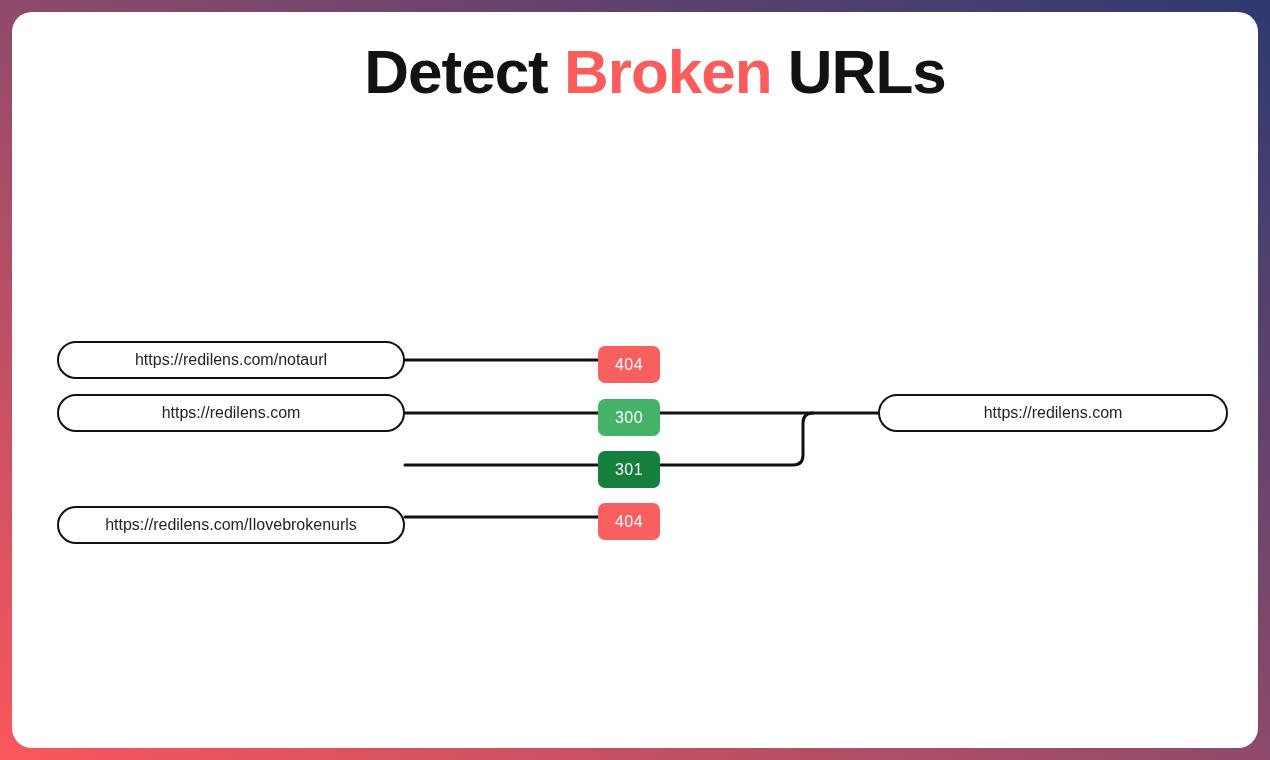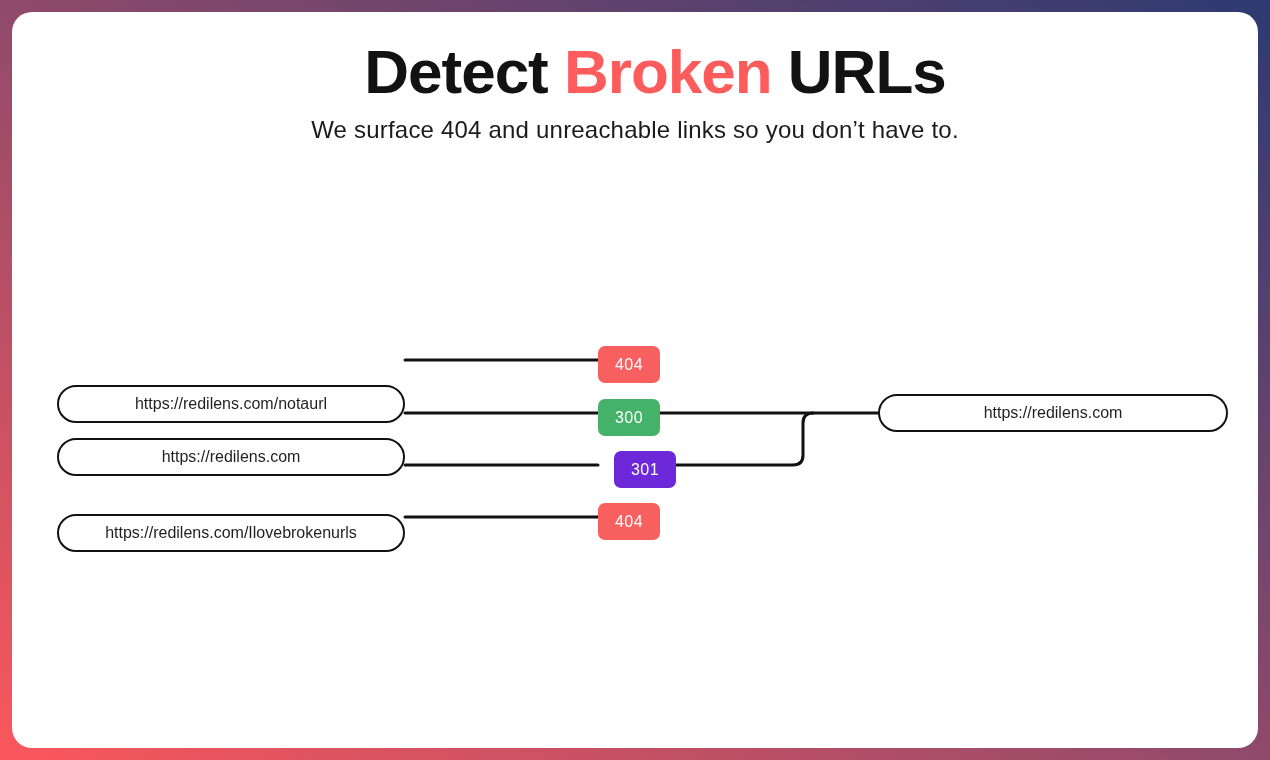--- a/index.html
+++ b/index.html
@@ -47,21 +47,21 @@
     border: 2.5px solid #111111;
     border-radius: 19px;
     display: flex;
     align-items: center;
     justify-content: center;
     font-size: 16px;
     font-weight: 500;
     color: #1f1f1f;
     white-space: nowrap;
   }
-  .url-pill.left  { left: 57px;  width: 348px; margin-top: 44px; }
+  .url-pill.left  { left: 57px;  width: 348px; }
   .url-pill.right { left: 878px; width: 350px; }
   .status-badge {
     position: absolute;
     left: 598px;
     width: 62px;
     height: 37px;
     border-radius: 7px;
     display: flex;
     align-items: center;
     justify-content: center;
@@ -69,44 +69,43 @@
     font-weight: 500;
     color: #ffffff;
     letter-spacing: 0.5px;
   }
 </style>
 </head>
 <body>
 
 <div class="card">
   <h1 class="title"><span>Detect </span><span class="accent" style="color: rgb(252, 92, 92);">Broken</span><span> URLs</span></h1>
-  <p class="subtitle">We surface 404 and unreachable links so you don’t have to.</p>
 </div>
 
 <div class="diagram">
   <svg class="connectors" width="1270" height="760" viewBox="0 0 1270 760" fill="none" stroke="#111111" stroke-width="3" stroke-linecap="round">
     <path d="M405 360 H598"></path>
     <path d="M405 413 H598"></path>
     <path d="M405 465 H598"></path>
     <path d="M405 517 H598"></path>
     <path d="M660 413 H878"></path>
     <path d="M660 465 H793 Q803 465 803 455 V423 Q803 413 813 413"></path>
   </svg>
 
   <div class="url-pill left" style="top:341px">
     <span>https://redilens.com/notaurl</span>
   </div>
   <div class="url-pill left" style="top:394px">
     <span>https://redilens.com</span>
   </div>
-  <div class="url-pill left" style="top:470px">
+  <div class="url-pill left" style="top:506px">
     <span>https://redilens.com/Ilovebrokenurls</span>
   </div>
 
   <div class="status-badge" style="top: 346px; background: rgb(247, 96, 95);">404</div>
   <div class="status-badge" style="top: 399px; background: rgb(68, 178, 105);">300</div>
-  <div class="status-badge" style="top: 451px; background: #6d28d9; margin-left: 16px;">301</div>
+  <div class="status-badge" style="top: 451px; background: #15803d;">301</div>
   <div class="status-badge" style="top: 503px; background: rgb(247, 96, 95);">404</div>
 
   <div class="url-pill right" style="top:394px">
     <span>https://redilens.com</span>
   </div>
 </div>
 
 </body></html>

